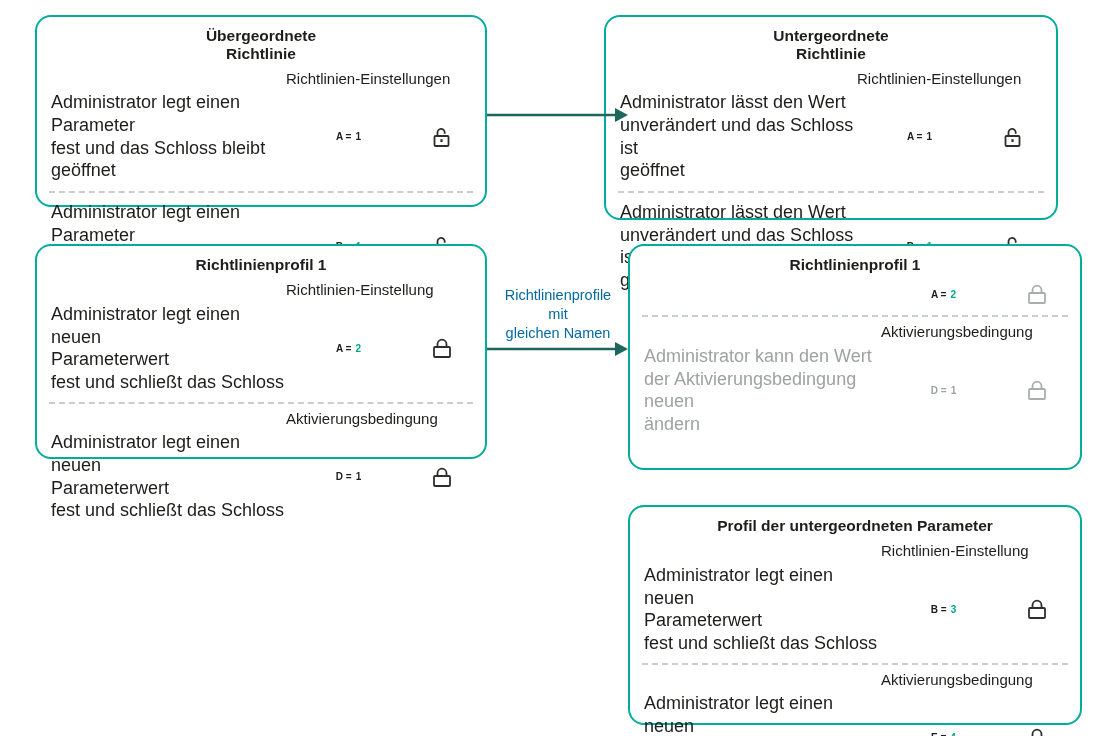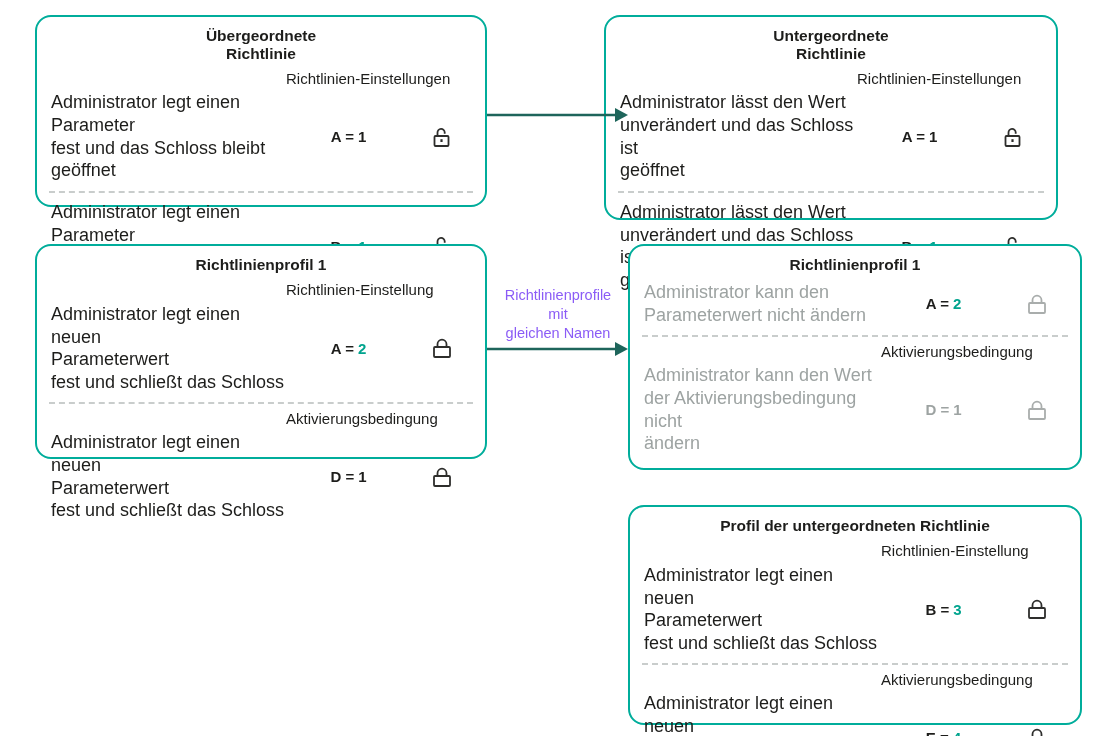--- a/index.html
+++ b/index.html
@@ -22,35 +22,35 @@
   .row + .row{border-top:2px dashed #c9cdcc;}
   .colhead{
     grid-column:2 / 4;grid-row:1;text-align:left;font-size:15px;line-height:1.25;
     white-space:pre-line;color:#1d1d1b;padding-bottom:3px;
   }
   .desc{
     grid-column:1;grid-row:2;font-size:18px;line-height:1.26;white-space:pre-line;
     padding-left:2px;
   }
   .muted .desc{color:#9da3a2;}
-  .value{grid-column:2;grid-row:2;text-align:center;font-size:15px;font-weight:700;white-space:nowrap;}
+  .value{grid-column:2;grid-row:2;text-align:center;font-size:10px;font-weight:700;white-space:nowrap;}
   .value .num{margin-left:4px;}
   .num.teal{color:#00a48e;}
   .num.dark{color:#1d1d1b;}
   .value.gray, .value.gray .num{color:#9da3a2;}
   .lock{grid-column:3;grid-row:2;justify-self:center;align-self:center;line-height:0;}
   .lock svg{display:block;}
   .lock-dark{color:#2e2e2c;}
   .lock-gray{color:#a9adac;}
   .arrow{position:absolute;}
   .arrow line{stroke:#1e655b;stroke-width:2.4;}
   .arrow polygon{fill:#1e655b;}
   .arrow-label{
     position:absolute;left:489px;top:286px;width:138px;text-align:center;
-    font-size:14.5px;line-height:1.3;white-space:pre-line;color:#8b5cf6;
+    font-size:14.5px;line-height:1.3;white-space:pre-line;color:#0369a1;
   }
   
   #box-parent{left:35px;top:15px;width:452px;height:192px;}
   #box-child{left:604px;top:15px;width:454px;height:205px;}
   #box-profile1{left:35px;top:244px;width:452px;height:215px;}
   #box-profile1-child{left:628px;top:244px;width:454px;height:226px;}
   #box-child-profile{left:628px;top:505px;width:454px;height:220px;}
   #box-parent .row, #box-child .row{padding:5px 0 9px;}
 </style>
 </head>
@@ -148,47 +148,45 @@
           <rect x="4" y="12" width="16" height="10" rx="1"></rect>
           <path d="M7.5 12 V9.2 a4.5 4.5 0 0 1 9 0 V12"></path>
         </svg>
       </div>
     </div>
   </div>
 
   <div class="box" id="box-profile1-child">
     <div class="box-title">Richtlinienprofil 1</div>
     <div class="row muted">
-      <div class="desc">Administrator kann den
-Parameterwert nicht ändern</div>
       <div class="value"><span>A =</span><span class="num teal">2</span></div>
       <div class="lock lock-gray">
         <svg width="24" height="26" viewBox="0 0 24 26" fill="none" stroke="currentColor" stroke-width="1.8">
           <rect x="4" y="12" width="16" height="10" rx="1"></rect>
           <path d="M7.5 12 V9.2 a4.5 4.5 0 0 1 9 0 V12"></path>
         </svg>
       </div>
     </div>
     <div class="row muted">
       <div class="colhead">Aktivierungsbedingung</div>
       <div class="desc">Administrator kann den Wert
-der Aktivierungsbedingung nicht
+der Aktivierungsbedingung neuen
 ändern</div>
       <div class="value gray"><span>D =</span><span class="num">1</span></div>
       <div class="lock lock-gray">
         <svg width="24" height="26" viewBox="0 0 24 26" fill="none" stroke="currentColor" stroke-width="1.8">
           <rect x="4" y="12" width="16" height="10" rx="1"></rect>
           <path d="M7.5 12 V9.2 a4.5 4.5 0 0 1 9 0 V12"></path>
         </svg>
       </div>
     </div>
   </div>
 
   <div class="box" id="box-child-profile">
-    <div class="box-title">Profil der untergeordneten Richtlinie</div>
+    <div class="box-title">Profil der untergeordneten Parameter</div>
     <div class="row">
       <div class="colhead">Richtlinien-Einstellung</div>
       <div class="desc">Administrator legt einen neuen
 Parameterwert
 fest und schließt das Schloss</div>
       <div class="value"><span>B =</span><span class="num teal">3</span></div>
       <div class="lock lock-dark">
         <svg width="24" height="26" viewBox="0 0 24 26" fill="none" stroke="currentColor" stroke-width="1.8">
           <rect x="4" y="12" width="16" height="10" rx="1"></rect>
           <path d="M7.5 12 V9.2 a4.5 4.5 0 0 1 9 0 V12"></path>

